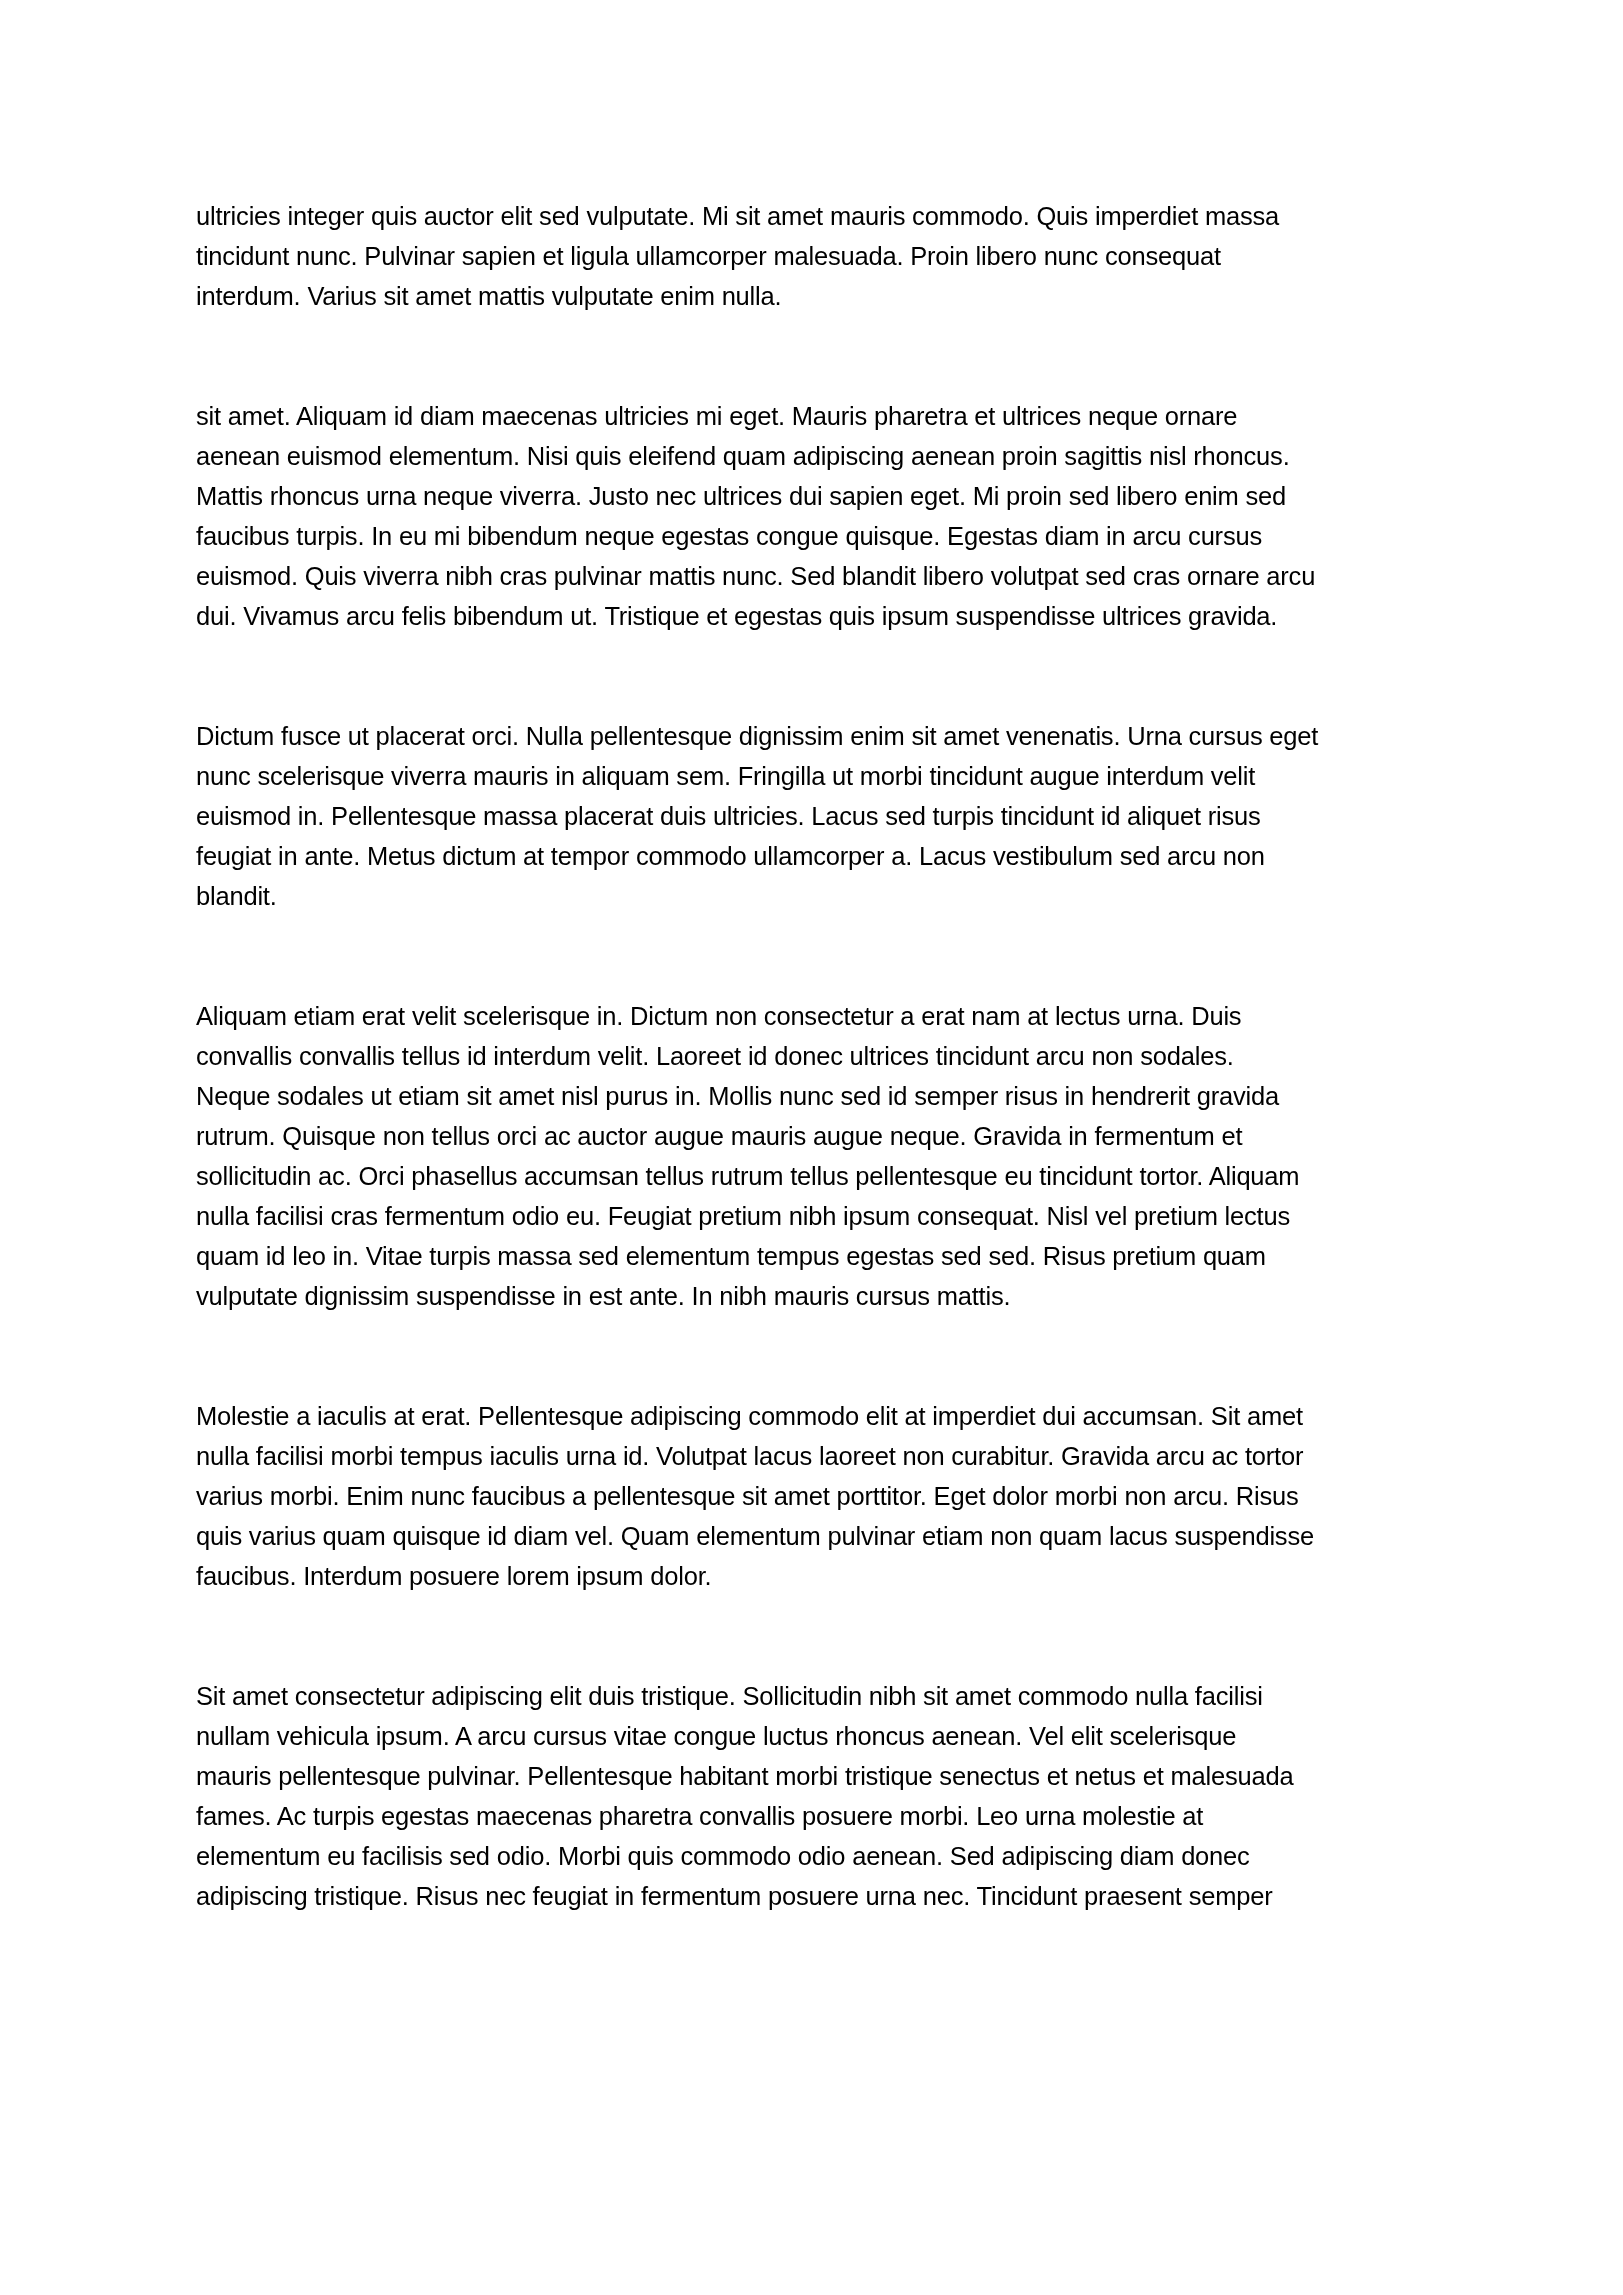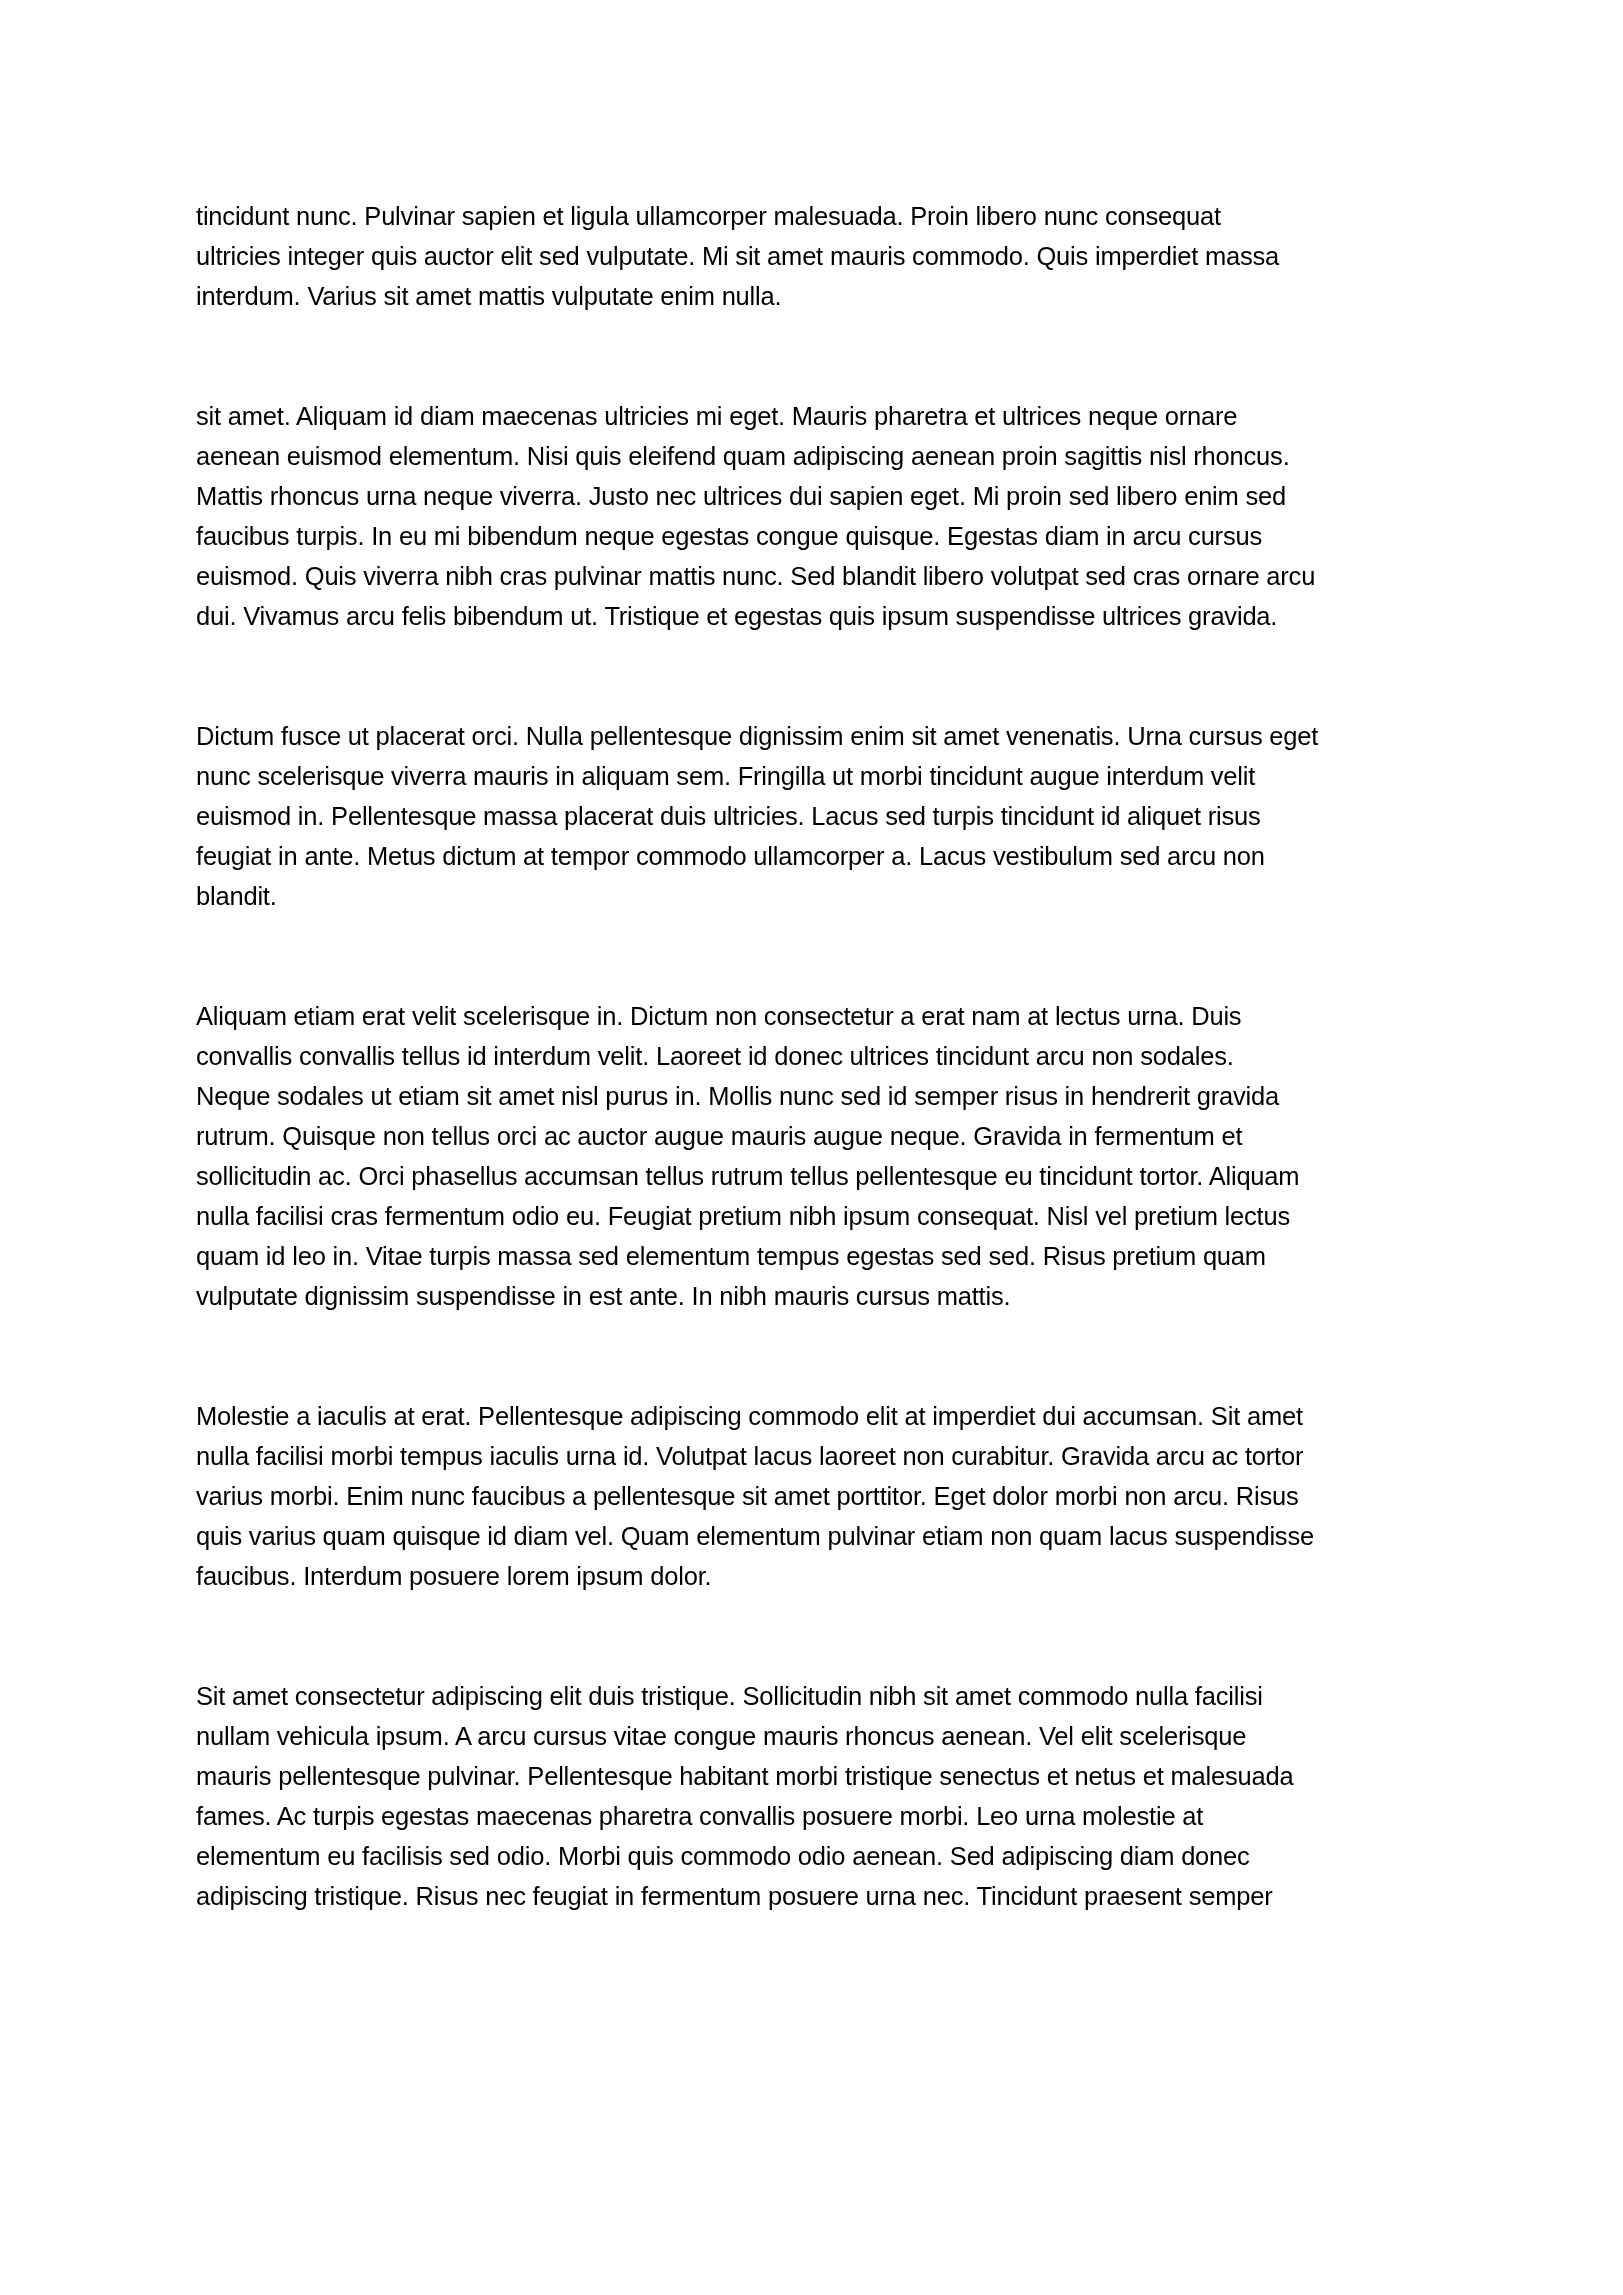--- a/index.html
+++ b/index.html
@@ -32,22 +32,22 @@
     display: block;
     white-space: nowrap;
   }
 </style>
 </head>
 <body>
 
 <div class="page">
 
   <p class="para">
+    <span class="line">ultricies integer quis auctor elit sed vulputate. Mi sit amet mauris commodo. Quis imperdiet massa</span>
     <span class="line">tincidunt nunc. Pulvinar sapien et ligula ullamcorper malesuada. Proin libero nunc consequat</span>
-    <span class="line">ultricies integer quis auctor elit sed vulputate. Mi sit amet mauris commodo. Quis imperdiet massa</span>
     <span class="line">interdum. Varius sit amet mattis vulputate enim nulla.</span>
   </p>
 
   <p class="para">
     <span class="line">sit amet. Aliquam id diam maecenas ultricies mi eget. Mauris pharetra et ultrices neque ornare</span>
     <span class="line">aenean euismod elementum. Nisi quis eleifend quam adipiscing aenean proin sagittis nisl rhoncus.</span>
     <span class="line">Mattis rhoncus urna neque viverra. Justo nec ultrices dui sapien eget. Mi proin sed libero enim sed</span>
     <span class="line">faucibus turpis. In eu mi bibendum neque egestas congue quisque. Egestas diam in arcu cursus</span>
     <span class="line">euismod. Quis viverra nibh cras pulvinar mattis nunc. Sed blandit libero volutpat sed cras ornare arcu</span>
     <span class="line">dui. Vivamus arcu felis bibendum ut. Tristique et egestas quis ipsum suspendisse ultrices gravida.</span>
@@ -75,21 +75,21 @@
   <p class="para">
     <span class="line">Molestie a iaculis at erat. Pellentesque adipiscing commodo elit at imperdiet dui accumsan. Sit amet</span>
     <span class="line">nulla facilisi morbi tempus iaculis urna id. Volutpat lacus laoreet non curabitur. Gravida arcu ac tortor</span>
     <span class="line">varius morbi. Enim nunc faucibus a pellentesque sit amet porttitor. Eget dolor morbi non arcu. Risus</span>
     <span class="line">quis varius quam quisque id diam vel. Quam elementum pulvinar etiam non quam lacus suspendisse</span>
     <span class="line">faucibus. Interdum posuere lorem ipsum dolor.</span>
   </p>
 
   <p class="para">
     <span class="line">Sit amet consectetur adipiscing elit duis tristique. Sollicitudin nibh sit amet commodo nulla facilisi</span>
-    <span class="line">nullam vehicula ipsum. A arcu cursus vitae congue mauris rhoncus aenean. Vel elit scelerisque</span>
+    <span class="line">nullam vehicula ipsum. A arcu cursus vitae congue luctus rhoncus aenean. Vel elit scelerisque</span>
     <span class="line">mauris pellentesque pulvinar. Pellentesque habitant morbi tristique senectus et netus et malesuada</span>
     <span class="line">fames. Ac turpis egestas maecenas pharetra convallis posuere morbi. Leo urna molestie at</span>
     <span class="line">elementum eu facilisis sed odio. Morbi quis commodo odio aenean. Sed adipiscing diam donec</span>
     <span class="line">adipiscing tristique. Risus nec feugiat in fermentum posuere urna nec. Tincidunt praesent semper</span>
   </p>
 
 </div>
 
 
 </body></html>

